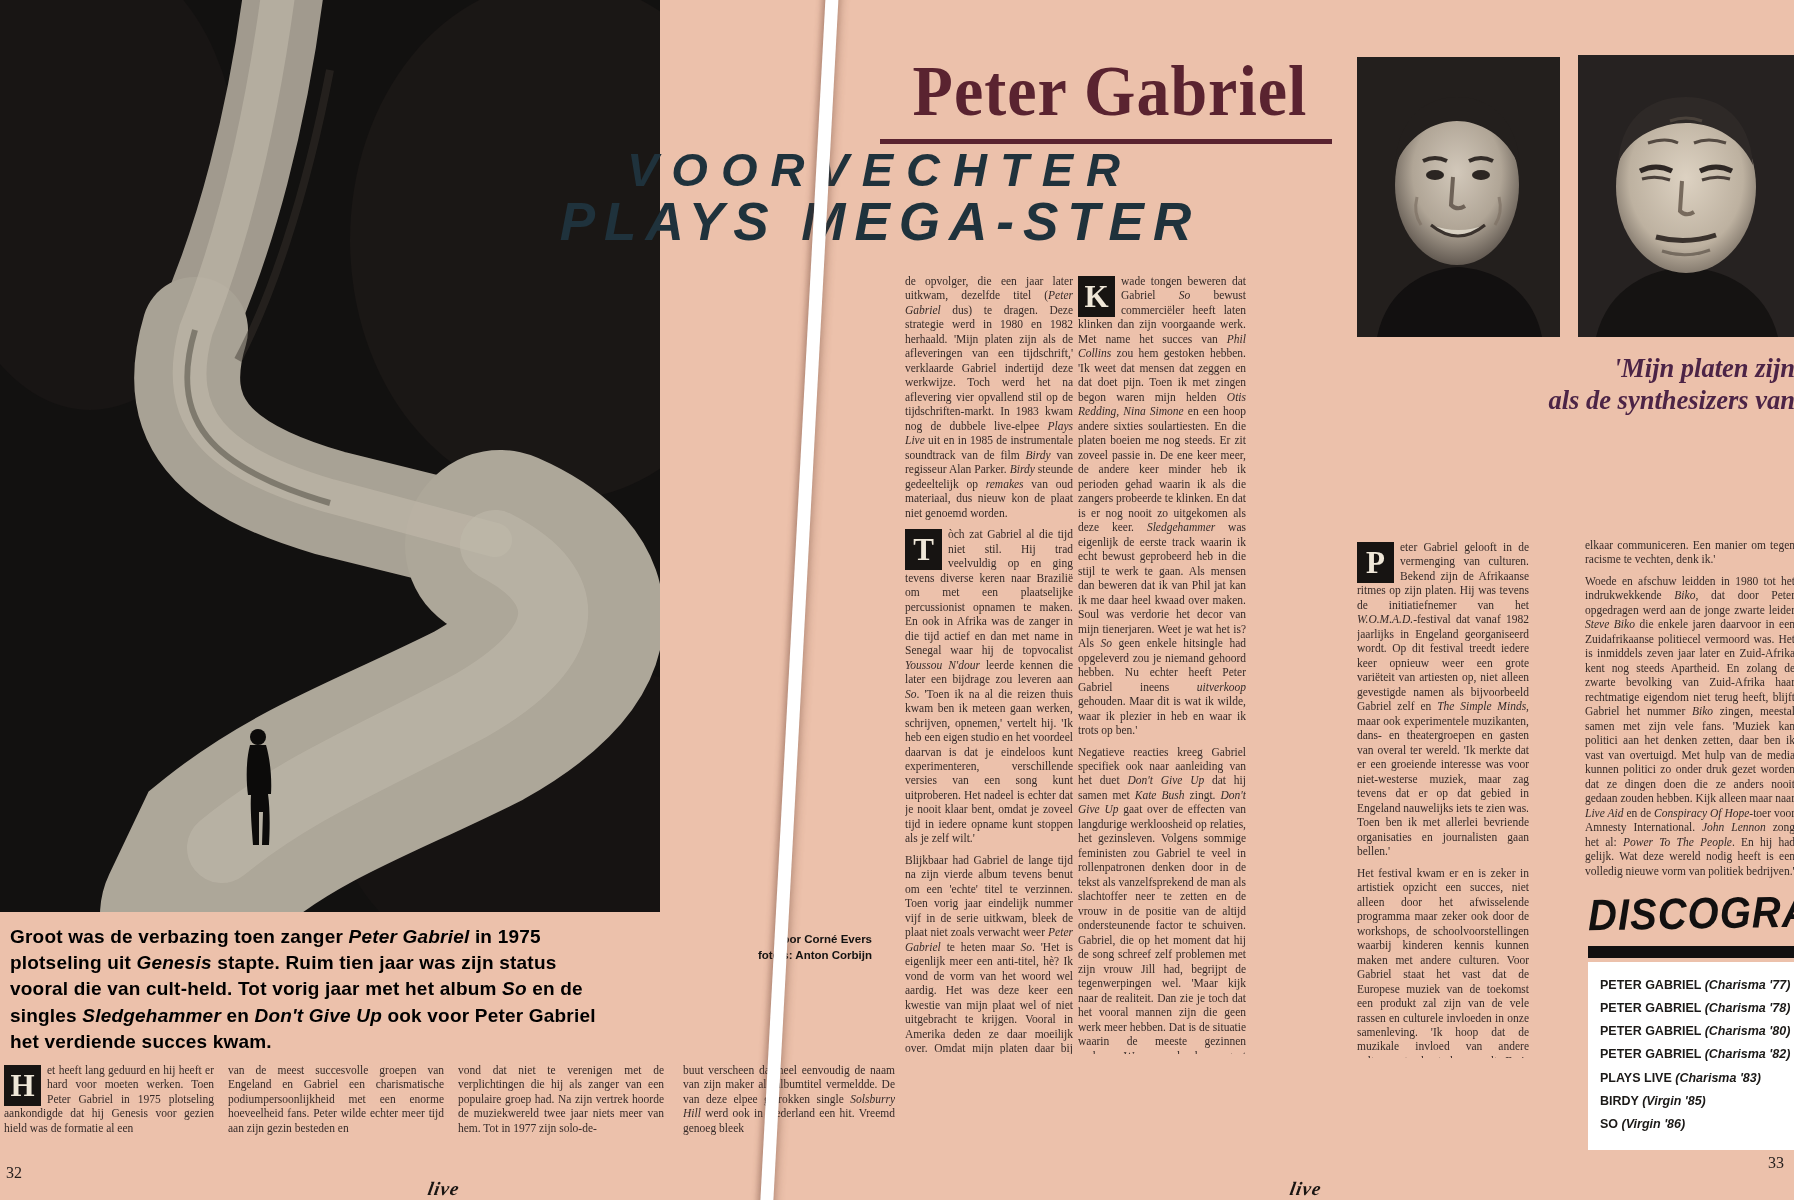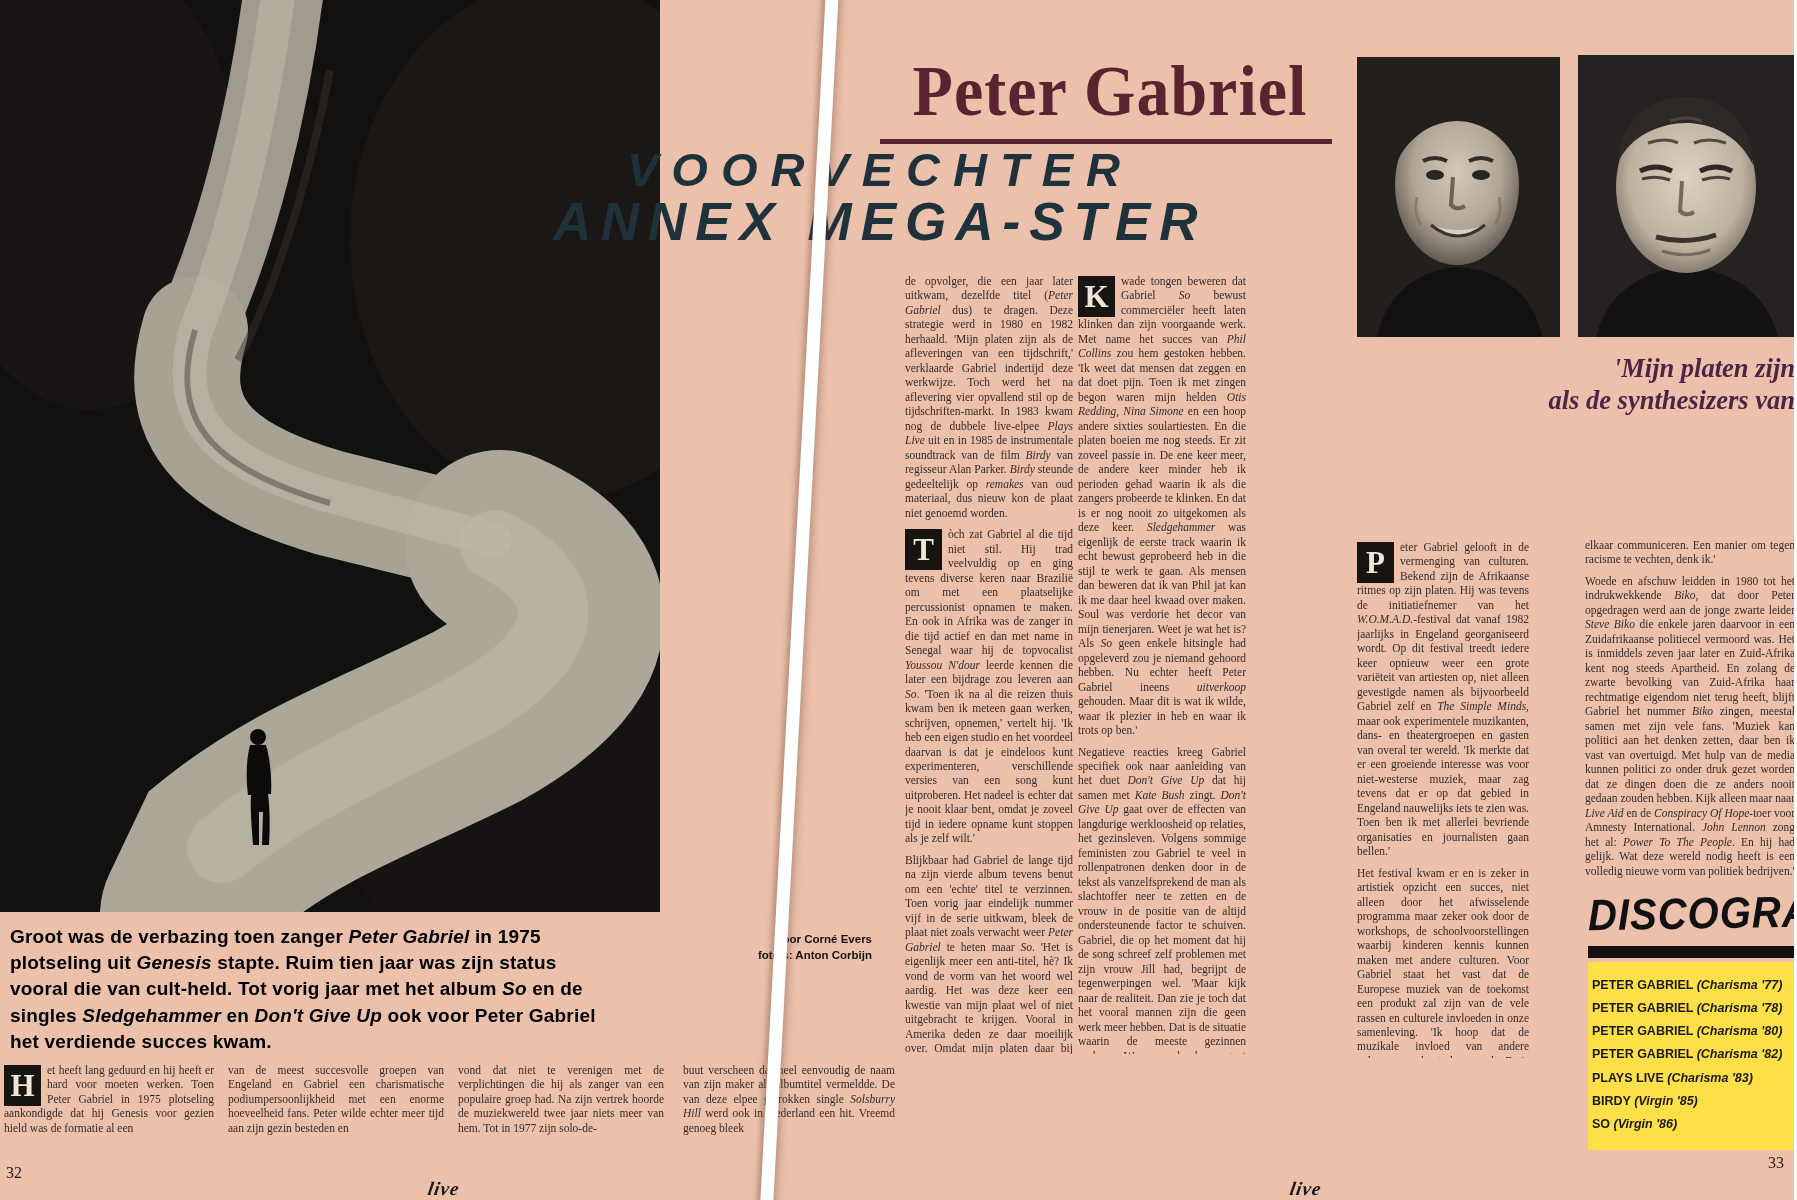--- a/index.html
+++ b/index.html
@@ -51,21 +51,21 @@
   
   #pullquote{left:1480px;top:352px;width:315px;text-align:right;font-family:Liberation Serif, serif;
              font-weight:bold;font-style:italic;font-size:26.5px;line-height:1.22;color:#4c2446;}
 
   
   #disco{left:1588px;top:893px;width:207px;}
   #disco-header{font-family:"Liberation Sans",sans-serif;font-weight:bold;font-style:italic;
                 font-size:40px;letter-spacing:1px;color:#121010;transform:rotate(-1deg) scaleY(1.1);
                 transform-origin:left;white-space:nowrap;}
   #disco-bar{width:207px;height:12px;background:#121010;margin-top:8px;}
-  #disco-panel{width:207px;background:#fde047;margin-top:4px;padding:12px 0 14px 4px;box-sizing:border-box;}
+  #disco-panel{width:207px;background:#ffffff;margin-top:4px;padding:12px 0 14px 12px;box-sizing:border-box;}
   .disc-row{font-family:"Liberation Sans",sans-serif;font-weight:bold;font-size:12.5px;
             line-height:1.85;color:#1b1917;white-space:nowrap;}
   .disc-label{font-style:italic;}
 
   
   #fold{left:827px;top:-30px;width:13px;height:1280px;background:#ffffff;z-index:5;
         transform:rotate(3.1deg);transform-origin:top center;
         box-shadow:-3px 0 6px rgba(92,52,40,.35), 3px 0 8px rgba(92,52,40,.30);}
   #right-edge{right:0;top:0;width:3px;height:1200px;background:#fff;z-index:5;}
 
@@ -130,21 +130,21 @@
   </div>
 
   <div class="abs pagenum" id="pagenum-left">32</div>
   <div class="abs livelogo" id="logo-left">live</div>
 
   <div class="abs" id="title">Peter Gabriel</div>
   <div class="abs" id="title-underline"></div>
 
   <div class="abs" id="headline">
     <div class="h1">VOORVECHTER</div>
-    <div class="h2">ANNEX MEGA-STER</div>
+    <div class="h2">PLAYS MEGA-STER</div>
   </div>
 
   <div class="abs col" id="col1">
     <p>de opvolger, die een jaar later uitkwam, dezelfde titel (<i>Peter Gabriel</i> dus) te dragen. Deze strategie werd in 1980 en 1982 herhaald. 'Mijn platen zijn als de afleveringen van een tijdschrift,' verklaarde Gabriel indertijd deze werkwijze. Toch werd het na aflevering vier opvallend stil op de tijdschriften-markt. In 1983 kwam nog de dubbele live-elpee <i>Plays Live</i> uit en in 1985 de instrumentale soundtrack van de film <i>Birdy</i> van regisseur Alan Parker. <i>Birdy</i> steunde gedeeltelijk op <i>remakes</i> van oud materiaal, dus nieuw kon de plaat niet genoemd worden.</p>
     <p><span class="dropcap">T</span><span>òch zat Gabriel al die tijd niet stil. Hij trad veelvuldig op en ging tevens diverse keren naar Brazilië om met een plaatselijke percussionist opnamen te maken. En ook in Afrika was de zanger in die tijd actief en dan met name in Senegal waar hij de topvocalist <i>Youssou N'dour</i> leerde kennen die later een bijdrage zou leveren aan <i>So</i>. 'Toen ik na al die reizen thuis kwam ben ik meteen gaan werken, schrijven, opnemen,' vertelt hij. 'Ik heb een eigen studio en het voordeel daarvan is dat je eindeloos kunt experimenteren, verschillende versies van een song kunt uitproberen. Het nadeel is echter dat je nooit klaar bent, omdat je zoveel tijd in iedere opname kunt stoppen als je zelf wilt.'</span></p>
     <p>Blijkbaar had Gabriel de lange tijd na zijn vierde album tevens benut om een 'echte' titel te verzinnen. Toen vorig jaar eindelijk nummer vijf in de serie uitkwam, bleek de plaat niet zoals verwacht weer <i>Peter Gabriel</i> te heten maar <i>So</i>. 'Het is eigenlijk meer een anti-titel, hè? Ik vond de vorm van het woord wel aardig. Het was deze keer een kwestie van mijn plaat wel of niet uitgebracht te krijgen. Vooral in Amerika deden ze daar moeilijk over. Omdat mijn platen daar bij verschillende maatschappijen zijn uitgebracht. Ze waren bang dat</p>
   </div>
 
   <div class="abs col" id="col2">
     <p><span class="dropcap">K</span><span>wade tongen beweren dat Gabriel <i>So</i> bewust commerciëler heeft laten klinken dan zijn voorgaande werk. Met name het succes van <i>Phil Collins</i> zou hem gestoken hebben. 'Ik weet dat mensen dat zeggen en dat doet pijn. Toen ik met zingen begon waren mijn helden <i>Otis Redding, Nina Simone</i> en een hoop andere sixties soulartiesten. En die platen boeien me nog steeds. Er zit zoveel passie in. De ene keer meer, de andere keer minder heb ik perioden gehad waarin ik als die zangers probeerde te klinken. En dat is er nog nooit zo uitgekomen als deze keer. <i>Sledgehammer</i> was eigenlijk de eerste track waarin ik echt bewust geprobeerd heb in die stijl te werk te gaan. Als mensen dan beweren dat ik van Phil jat kan ik me daar heel kwaad over maken. Soul was verdorie het decor van mijn tienerjaren. Weet je wat het is? Als <i>So</i> geen enkele hitsingle had opgeleverd zou je niemand gehoord hebben. Nu echter heeft Peter Gabriel ineens <i>uitverkoop</i> gehouden. Maar dit is wat ik wilde, waar ik plezier in heb en waar ik trots op ben.'</span></p>

